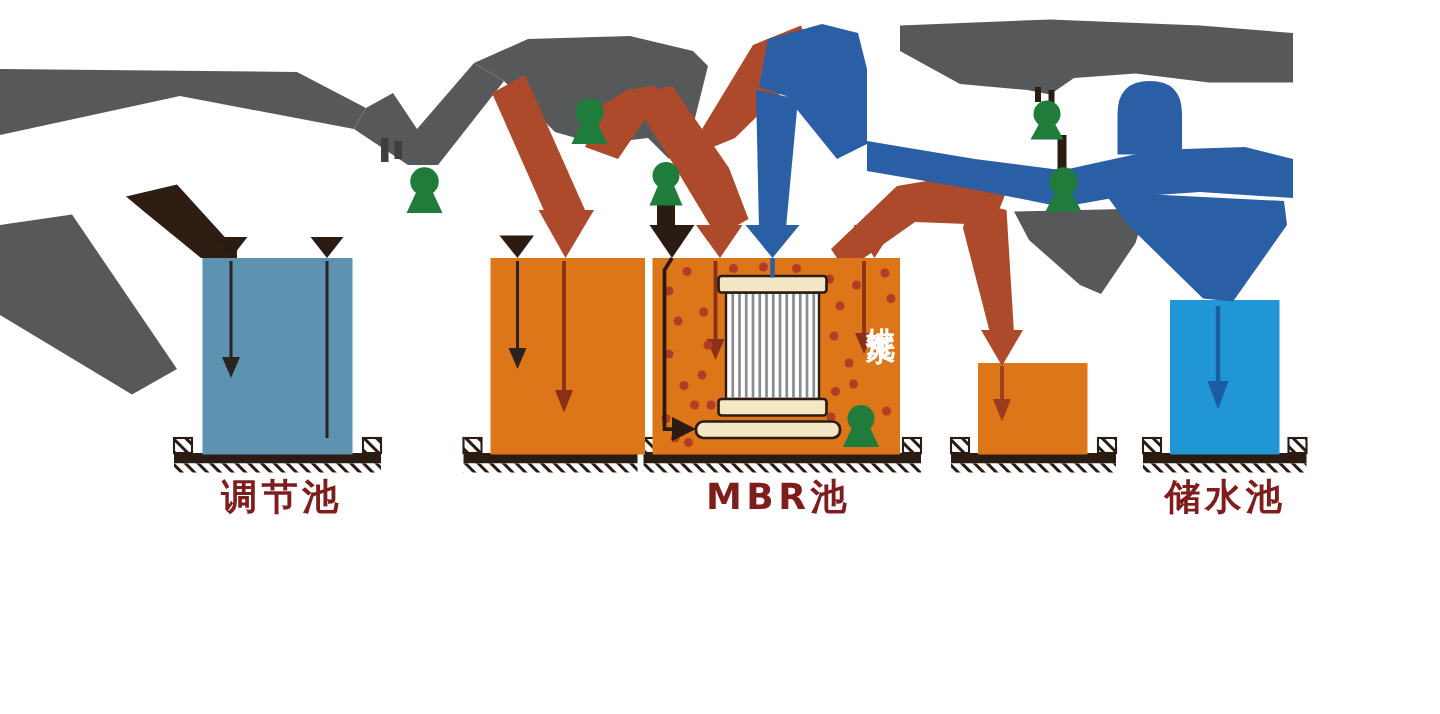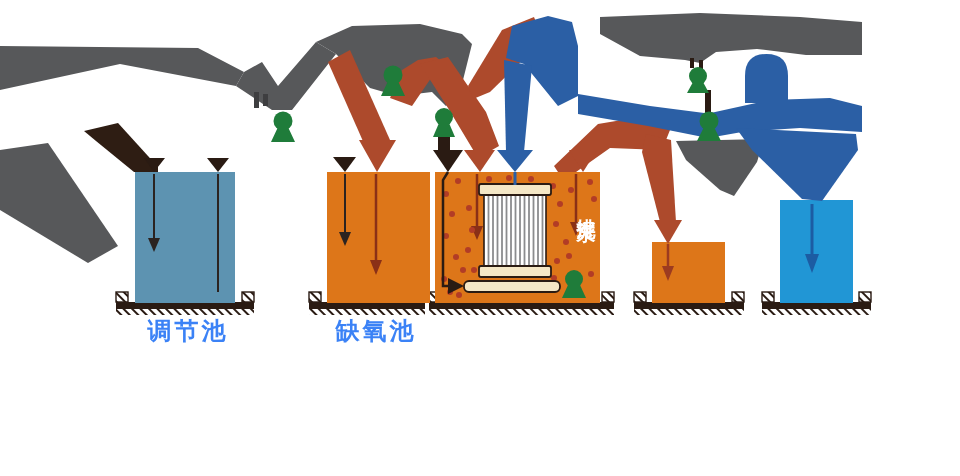--- a/index.html
+++ b/index.html
@@ -1,20 +1,20 @@
 <!DOCTYPE html>
 <html><head>
 <meta charset="utf-8">
 <style>
   html,body{margin:0;padding:0;background:#fff;}
   #stage{position:relative;width:960px;height:476px;background:#fff;overflow:hidden;
          font-family:"DejaVu Sans","Liberation Sans",sans-serif;}
   #stage svg{position:absolute;left:0;top:0;}
   .tank-label{position:absolute;transform:translateX(-50%);font-size:24px;font-weight:bold;
-              letter-spacing:3px;color:#3b82f6;white-space:pre-line;text-align:center;line-height:1.25;}
+              letter-spacing:3px;color:#7f1d1d;white-space:pre-line;text-align:center;line-height:1.25;}
   .vert-label{position:absolute;writing-mode:vertical-rl;font-size:19px;font-weight:bold;
               letter-spacing:3px;color:#ffffff;line-height:1;}
 </style>
 </head>
 <body>
 
 <div id="stage">
 <svg width="960" height="476" viewBox="0 0 960 476">
   <defs>
     <pattern id="hatch" width="6" height="6" patternUnits="userSpaceOnUse" patternTransform="rotate(-45)">
@@ -227,14 +227,15 @@
     <g>
       <circle cx="574" cy="279" r="9"></circle>
           <path d="M562,298 L586,298 L580,285 L568,285 Z"></path>
     </g>
   </g>
 </svg>
 
 <div class="vert-label" style="left:577px;top:203px;">排泥泵</div>
 
 <div class="tank-label" style="left:188px;top:316px;">调节池</div>
-<div class="tank-label" style="left:376px;top:316px;">缺氧池</div>
+<div class="tank-label" style="left:519px;top:316px;">MBR池</div>
+<div class="tank-label" style="left:817px;top:316px;">储水池</div>
 </div>
 
 </body></html>

